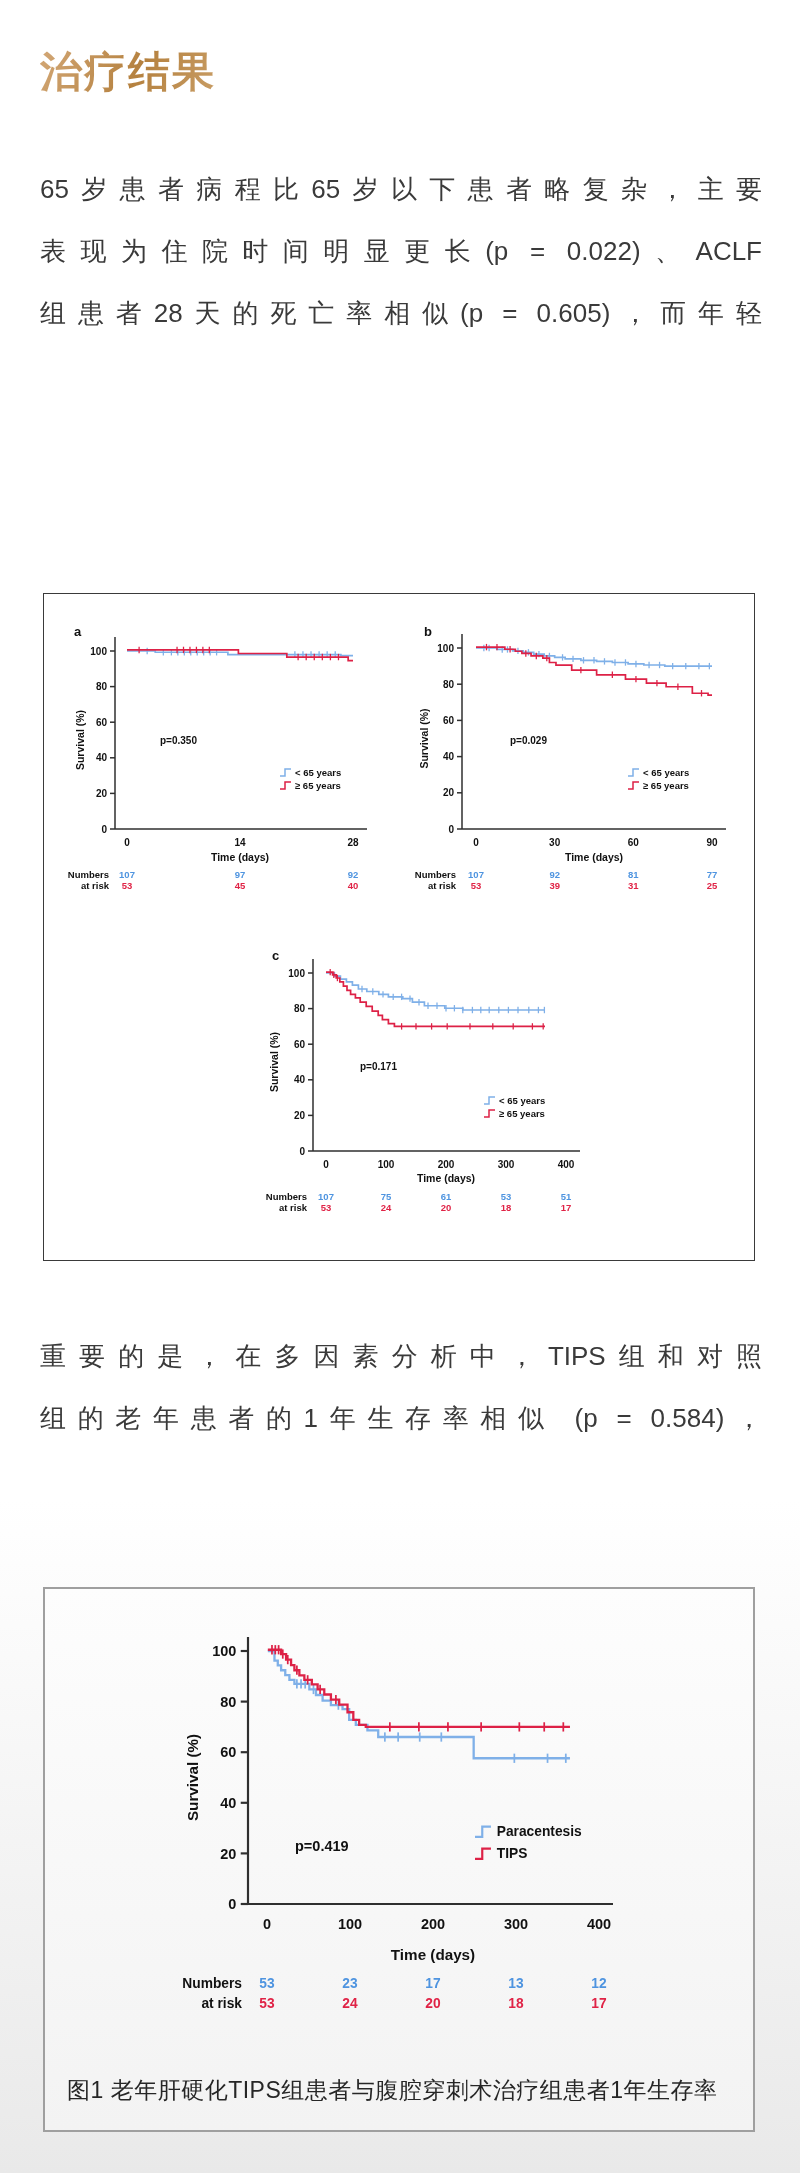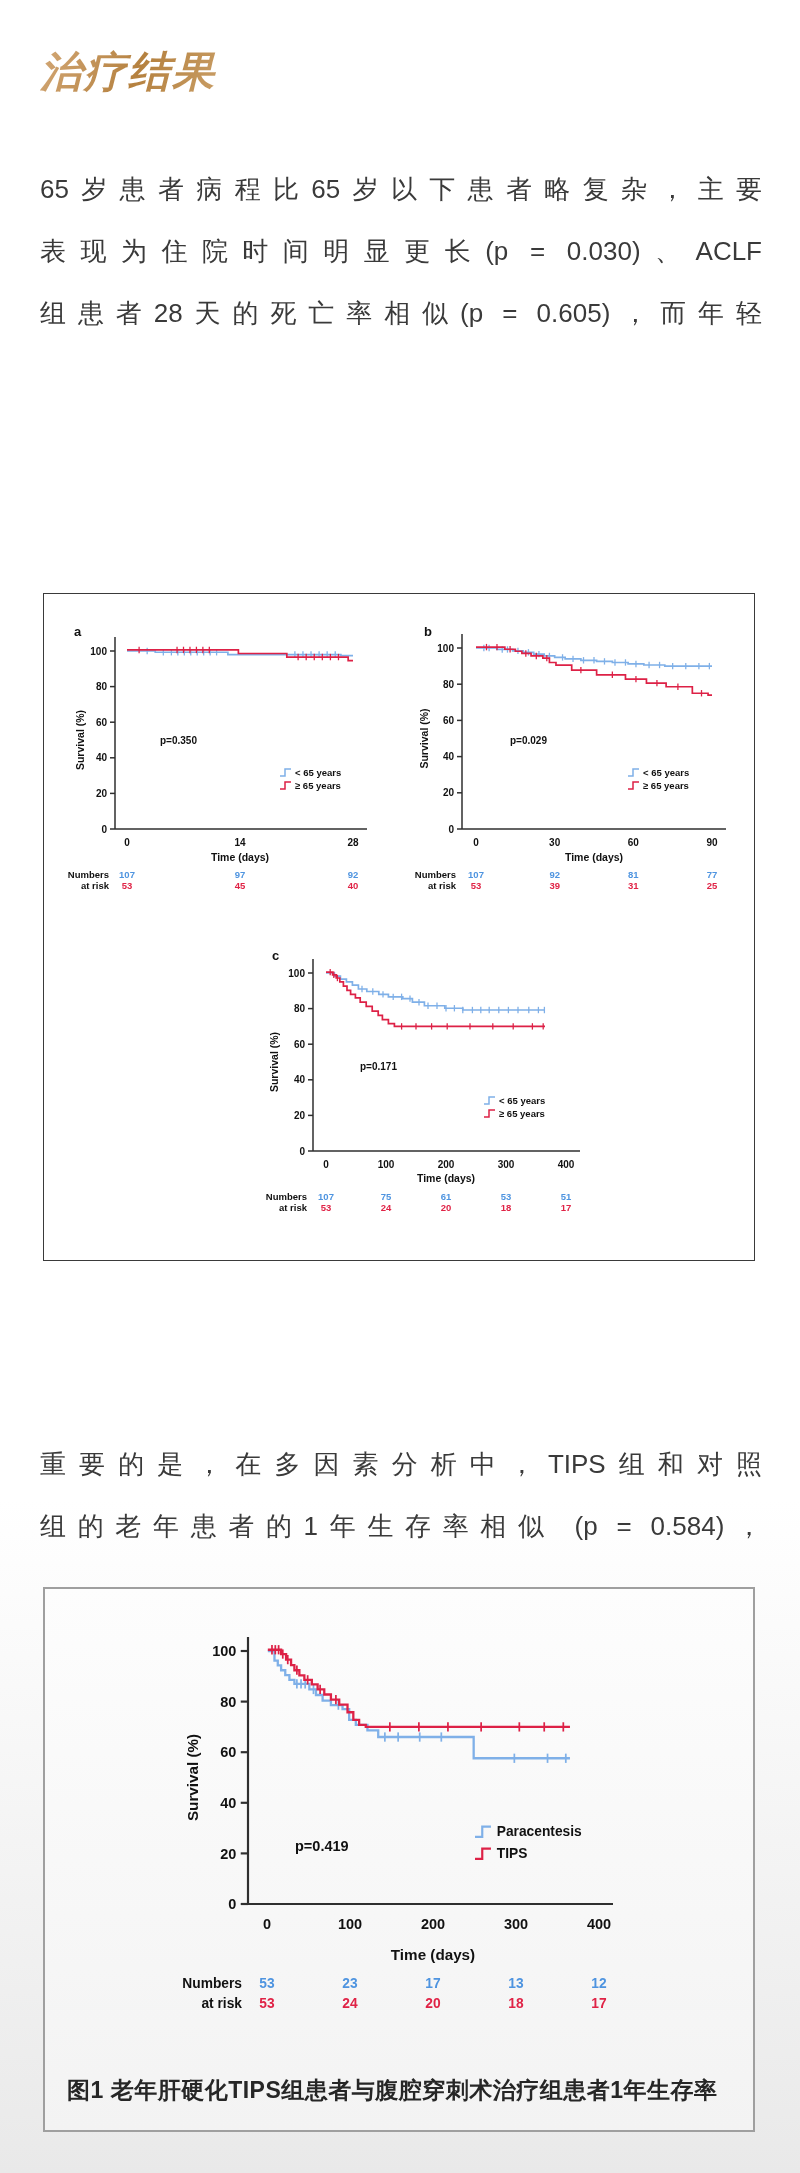--- a/index.html
+++ b/index.html
@@ -11,56 +11,55 @@
     background:linear-gradient(180deg,#ffffff 0px,#ffffff 1500px,#f6f6f6 1780px,#e9e9e9 2173px);
     overflow:hidden;
   }
   .title {
     position:absolute; left:40px; top:44px;
     font-family:"Liberation Serif", serif;
     font-size:42px; font-weight:bold; letter-spacing:2px;
     background:linear-gradient(115deg,#d3a877 0%,#b5813f 55%,#c99e66 100%);
     -webkit-background-clip:text; background-clip:text;
     color:transparent;
-    font-style:italic;
   }
   .para { position:absolute; left:40px; width:722px; font-size:26px; color:#3a3a3a; }
   .para .jline { height:62px; line-height:62px; text-align:justify; text-align-last:justify; overflow:hidden; white-space:nowrap; }
   .para .jline.last { text-align-last:left; }
   #para1 { top:158px; }
-  #para2 { top:1433px; }
+  #para2 { top:1325px; }
   .figbox1 {
     position:absolute; left:43px; top:593px; width:712px; height:668px;
     border:1px solid #3a3a3a; background:#ffffff;
   }
   .figbox1 svg, .figbox2 svg { position:absolute; }
   #panel-a { left:0px; top:0px; }
   #panel-b { left:358px; top:0px; }
   #panel-c { left:140px; top:330px; }
   .figbox2 {
     position:absolute; left:43px; top:1587px; width:712px; height:545px;
     border:2px solid #9f9f9f;
     background:linear-gradient(180deg,#fdfdfd 0%,#f3f3f3 100%);
   }
   #fig2-svg { left:0px; top:0px; }
   .caption {
     position:absolute; left:22px; top:486px; width:672px;
-    font-size:23px; font-weight:bold; color:#262626; letter-spacing:0.5px;
+    font-size:23px; font-weight:normal; color:#262626; letter-spacing:0.5px;
     white-space:nowrap;
   }
   svg text { font-family:"Liberation Sans", sans-serif; }
 </style>
 </head>
 <body>
 
 <div class="title">治疗结果</div>
 
 <div class="para" id="para1">
   <div class="jline">65岁患者病程比65岁以下患者略复杂，主要</div>
-  <div class="jline">表现为住院时间明显更长(p = 0.030)、ACLF</div>
+  <div class="jline">表现为住院时间明显更长(p = 0.022)、ACLF</div>
   <div class="jline">组患者28天的死亡率相似(p = 0.605)，而年轻</div>
 </div>
 
 <div class="figbox1">
   <svg id="panel-a" width="358" height="330" viewBox="0 0 358 330">
       <line x1="71" y1="43" x2="71" y2="235" stroke="#2f2f2f" stroke-width="1.5"></line>
       <line x1="71" y1="235" x2="323" y2="235" stroke="#2f2f2f" stroke-width="1.5"></line>
       <line x1="66" y1="235" x2="71" y2="235" stroke="#2f2f2f" stroke-width="1.5"></line>
       <text x="63" y="238.6" text-anchor="end" font-size="10" font-weight="bold" fill="#111111">0</text>
       <line x1="66" y1="199.4" x2="71" y2="199.4" stroke="#2f2f2f" stroke-width="1.5"></line>

